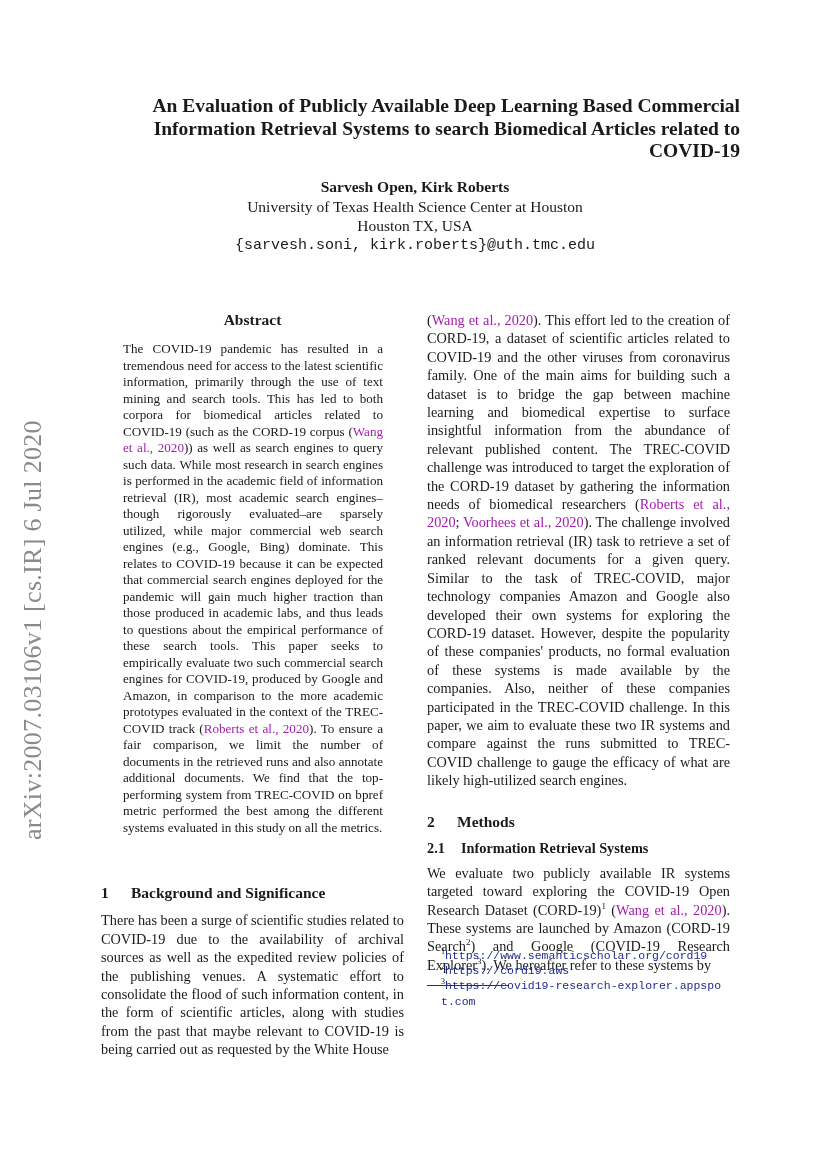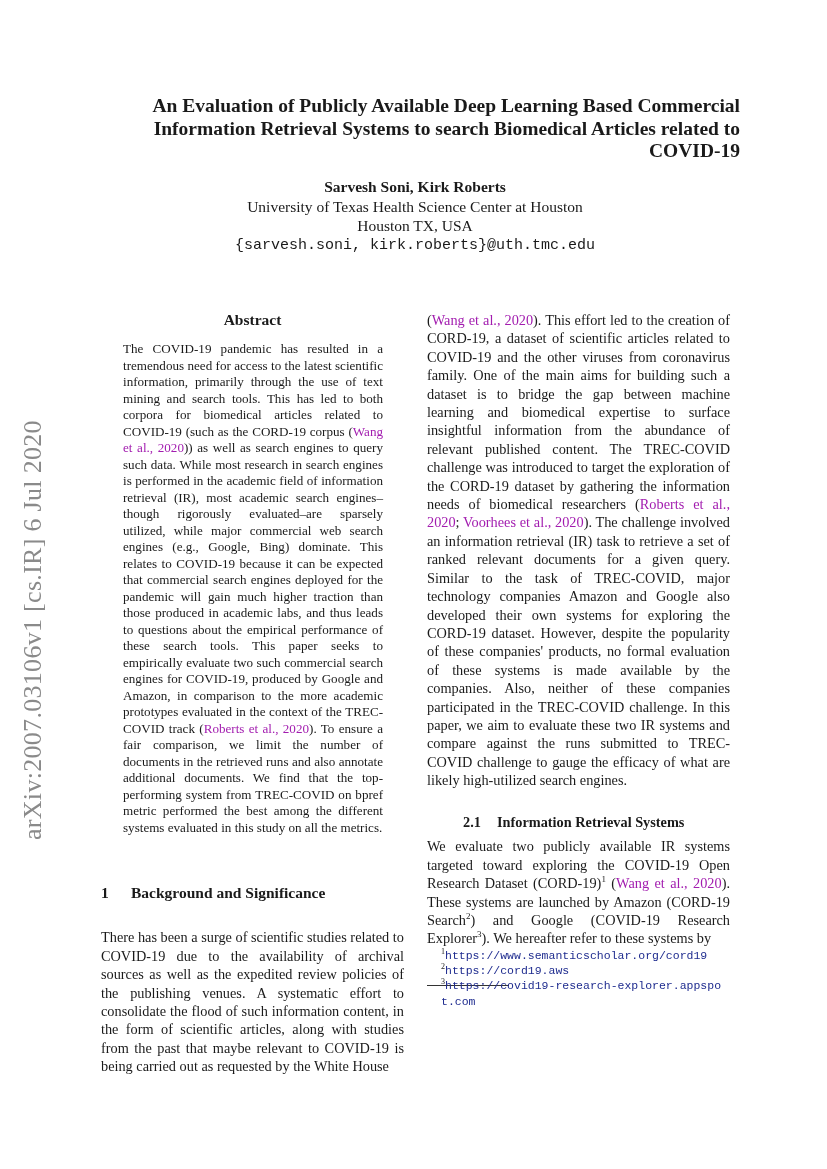--- a/index.html
+++ b/index.html
@@ -10,62 +10,65 @@
   .authors .names{font-weight:bold;}
   .authors .email{font-family:"Liberation Mono","DejaVu Sans Mono",monospace;font-size:15px;}
   .arxiv{left:18px;top:840px;transform-origin:0 0;transform:rotate(-90deg);font-size:26px;color:#8a8a8a;white-space:nowrap;letter-spacing:0.3px;}
   .col{position:absolute;font-size:14.3px;line-height:18.4px;text-align:justify;hyphens:none;}
   .left{left:101px;top:0;width:303px;}
   .right{left:427px;top:0;width:303px;}
   .abstract-h{left:101px;top:311px;width:303px;text-align:center;font-weight:bold;font-size:15.5px;}
   .abstract{left:123px;top:341px;width:260px;font-size:13.1px;line-height:16.5px;text-align:justify;}
   .sec-h{font-weight:bold;font-size:15.5px;}
   .sec-h .num{display:inline-block;width:30px;}
-  .subsec-h{font-weight:bold;font-size:14.3px;margin-left:36px;}
+  .subsec-h{font-weight:bold;font-size:14.3px;}
   .subsec-h .num{display:inline-block;width:34px;}
   .cite{color:#a21caf;}
   sup{font-size:9px;line-height:0;}
   .fn-rule{left:427px;top:985px;width:82px;border-top:1px solid #333;}
   .footnotes{left:427px;top:948px;width:303px;font-family:"Liberation Mono","DejaVu Sans Mono",monospace;font-size:11.5px;line-height:15.2px;color:#1f2c8f;}
   .footnotes .fn{margin:0;}
   .footnotes .fn sup{color:#1a1a1a;font-family:"Liberation Serif",serif;font-size:8px;}
   .indent{padding-left:14px;}
   p{margin:0;}
 </style>
 </head>
 <body>
 
 <div class="abs title">An Evaluation of Publicly Available Deep Learning Based Commercial Information Retrieval Systems to search Biomedical Articles related to COVID-19</div>
 
 <div class="abs authors">
-  <div class="names">Sarvesh Soni, Kirk Roberts</div>
+  <div class="names">Sarvesh Open, Kirk Roberts</div>
   <div>University of Texas Health Science Center at Houston</div>
   <div>Houston TX, USA</div>
   <div class="email">{sarvesh.soni, kirk.roberts}@uth.tmc.edu</div>
 </div>
 
 <div class="abs arxiv">arXiv:2007.03106v1  [cs.IR]  6 Jul 2020</div>
 
 <div class="abs abstract-h">Abstract</div>
 <div class="abs abstract">
   <span>The COVID-19 pandemic has resulted in a tremendous need for access to the latest scientific information, primarily through the use of text mining and search tools. This has led to both corpora for biomedical articles related to COVID-19 (such as the CORD-19 corpus (</span><a class="cite">Wang et al., 2020</a><span>)) as well as search engines to query such data. While most research in search engines is performed in the academic field of information retrieval (IR), most academic search engines–though rigorously evaluated–are sparsely utilized, while major commercial web search engines (e.g., Google, Bing) dominate. This relates to COVID-19 because it can be expected that commercial search engines deployed for the pandemic will gain much higher traction than those produced in academic labs, and thus leads to questions about the empirical performance of these search tools. This paper seeks to empirically evaluate two such commercial search engines for COVID-19, produced by Google and Amazon, in comparison to the more academic prototypes evaluated in the context of the TREC-COVID track (</span><a class="cite">Roberts et al., 2020</a><span>). To ensure a fair comparison, we limit the number of documents in the retrieved runs and also annotate additional documents. We find that the top-performing system from TREC-COVID on bpref metric performed the best among the different systems evaluated in this study on all the metrics.</span>
 </div>
 
 <div class="col left" style="top:884px;">
-  <div class="sec-h" style="margin-bottom:26px;">
+  <div class="sec-h" style="margin-bottom:9px;">
     <span class="num">1</span><span>Background and Significance</span>
   </div>
   <p>There has been a surge of scientific studies related to COVID-19 due to the availability of archival sources as well as the expedited review policies of the publishing venues. A systematic effort to consolidate the flood of such information content, in the form of scientific articles, along with studies from the past that maybe relevant to COVID-19 is being carried out as requested by the White House</p>
 </div>
 
 <div class="col right" style="top:311px;">
   <p>(<a class="cite">Wang et al., 2020</a><span>). This effort led to the creation of CORD-19, a dataset of scientific articles related to COVID-19 and the other viruses from coronavirus family. One of the main aims for building such a dataset is to bridge the gap between machine learning and biomedical expertise to surface insightful information from the abundance of relevant published content. The TREC-COVID challenge was introduced to target the exploration of the CORD-19 dataset by gathering the information needs of biomedical researchers (</span><a class="cite">Roberts et al., 2020</a><span>; </span><a class="cite">Voorhees et al., 2020</a><span>). The challenge involved an information retrieval (IR) task to retrieve a set of ranked relevant documents for a given query. Similar to the task of TREC-COVID, major technology companies Amazon and Google also developed their own systems for exploring the CORD-19 dataset. However, despite the popularity of these companies' products, no formal evaluation of these systems is made available by the companies. Also, neither of these companies participated in the TREC-COVID challenge. In this paper, we aim to evaluate these two IR systems and compare against the runs submitted to TREC-COVID challenge to gauge the efficacy of what are likely high-utilized search engines.</span></p>
 </div>
 
 <div class="col right" style="top:813px;">
+  <div class="sec-h" style="margin-bottom:8px;">
+    <span class="num">2</span><span>Methods</span>
+  </div>
   <div class="subsec-h" style="margin-bottom:6px;">
     <span class="num">2.1</span><span>Information Retrieval Systems</span>
   </div>
   <p><span>We evaluate two publicly available IR systems targeted toward exploring the COVID-19 Open Research Dataset (CORD-19)</span><sup>1</sup><span> (</span><a class="cite">Wang et al., 2020</a><span>). These systems are launched by Amazon (CORD-19 Search</span><sup>2</sup><span>) and Google (COVID-19 Research Explorer</span><sup>3</sup><span>). We hereafter refer to these systems by</span></p>
 </div>
 
 <div class="abs fn-rule"></div>
 <div class="abs footnotes">
   <p class="fn indent"><sup>1</sup><a>https://www.semanticscholar.org/cord19</a></p>
   <p class="fn indent"><sup>2</sup><a>https://cord19.aws</a></p>

